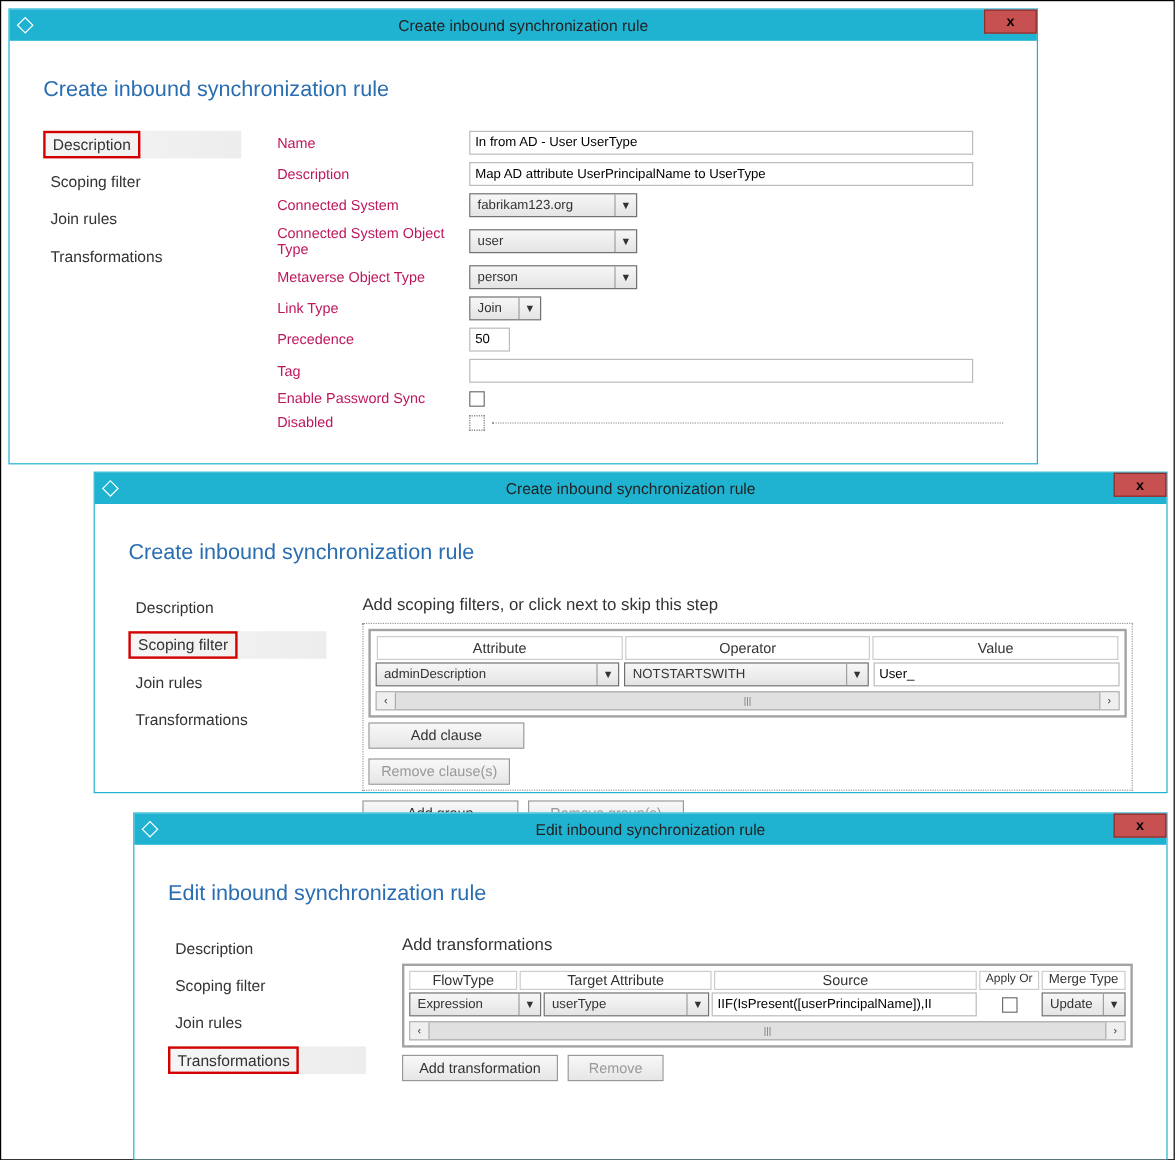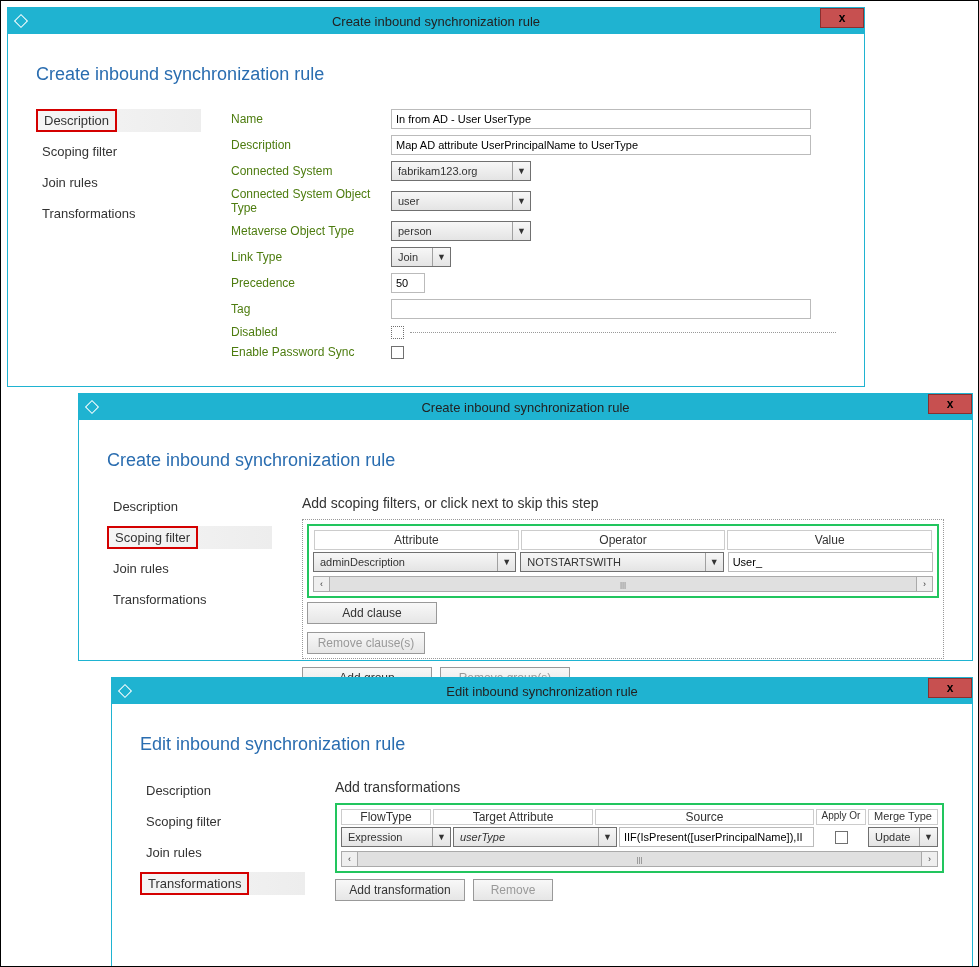--- a/index.html
+++ b/index.html
@@ -73,21 +73,21 @@
   }
   .nav-item.sel {
     background: linear-gradient(to right, #f5f5f5, #ededed);
   }
   .highlight-red {
     border: 2px solid #d40000;
     padding: 2px 4px;
   }
   .main { flex: 1; }
   .form-row { display: flex; align-items: center; margin-bottom: 6px; }
-  .form-lab { width: 160px; font-size: 12px; color: #4d7c0f; }
+  .form-lab { width: 160px; font-size: 12px; color: #be185d; }
   .txt-input {
     border: 1px solid #bbb;
     height: 20px;
     padding: 2px 4px;
     font-size: 11px;
     background: #fff;
   }
   .wide { width: 420px; }
   .dd {
     display: inline-flex;
@@ -140,21 +140,21 @@
   }
   .sb-btn {
     width: 16px;
     background: #efefef;
     border-right: 1px solid #aaa;
     display: flex; align-items: center; justify-content: center;
     font-size: 9px;
   }
   .sb-btn:last-child { border-right: none; border-left: 1px solid #aaa; }
   .sb-track { flex: 1; display: flex; align-items: center; justify-content: center; font-size: 8px; color:#777;}
-  .hl-box-red { border: 2px solid #22c55e; padding: 4px; }
+  .hl-box-red { border: 2px solid #a3a3a3; padding: 4px; }
   .section-lab {
     font-size: 14px;
     margin-bottom: 8px;
   }
 </style>
 </head>
 <body>
 
 <div class="window" style="left:6px; top:6px; width:858px; height:380px;">
   <div class="titlebar">
@@ -216,27 +216,27 @@
         </div>
         <div class="form-row">
           <div class="form-lab">Precedence</div>
           <input class="txt-input" style="width: 34px;" value="50">
         </div>
         <div class="form-row">
           <div class="form-lab">Tag</div>
           <input class="txt-input wide" value="" style="">
         </div>
         <div class="form-row">
+          <div class="form-lab">Enable Password Sync</div>
+          <span class="chk"></span>
+        </div>
+        <div class="form-row">
           <div class="form-lab">Disabled</div>
           <span class="chk dotted"></span>
           <span style="flex:1; border-bottom:1px dotted #999; height:1px; margin-left:6px;"></span>
-        </div>
-        <div class="form-row">
-          <div class="form-lab">Enable Password Sync</div>
-          <span class="chk"></span>
         </div>
       </div>
     </div>
   </div>
 </div>
 
 <div class="window" style="left:77px; top:392px; width:895px; height:268px;">
   <div class="titlebar">
     <span class="title-icon"></span>
     <span>Create inbound synchronization rule</span>
@@ -326,21 +326,21 @@
             <div style="width:160px; border:1px solid #ccc;">Target Attribute</div>
             <div style="flex:1; border:1px solid #ccc;">Source</div>
             <div style="width:50px; border:1px solid #ccc; font-size:10px;">Apply Or</div>
             <div style="width:70px; border:1px solid #ccc; font-size:11px;">Merge Type</div>
           </div>
           <div style="display:flex; gap:2px; margin-top:2px;">
             <div class="dd" style="width:110px;">
               <span class="dd-label">Expression</span>
               <span class="dd-arrow">▼</span>
             </div>
-            <div class="dd" style="width:164px;font-style:italic;">
+            <div class="dd" style="width:138px;">
               <span class="dd-label">userType</span>
               <span class="dd-arrow">▼</span>
             </div>
             <input class="txt-input" style="flex: 1 1 0%; font-size: 11px;" value="IIF(IsPresent([userPrincipalName]),II">
             <div style="width:50px; display:flex; align-items:center; justify-content:center;">
               <span class="chk"></span>
             </div>
             <div class="dd" style="width:70px;">
               <span class="dd-label">Update</span>
               <span class="dd-arrow">▼</span>

